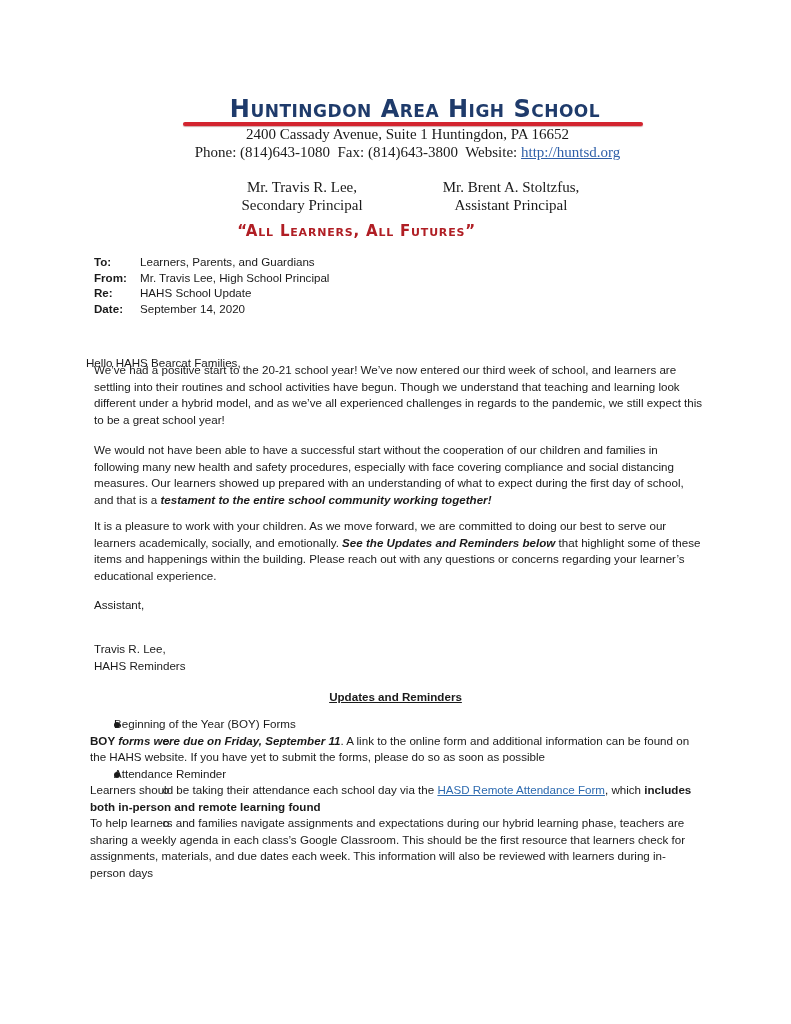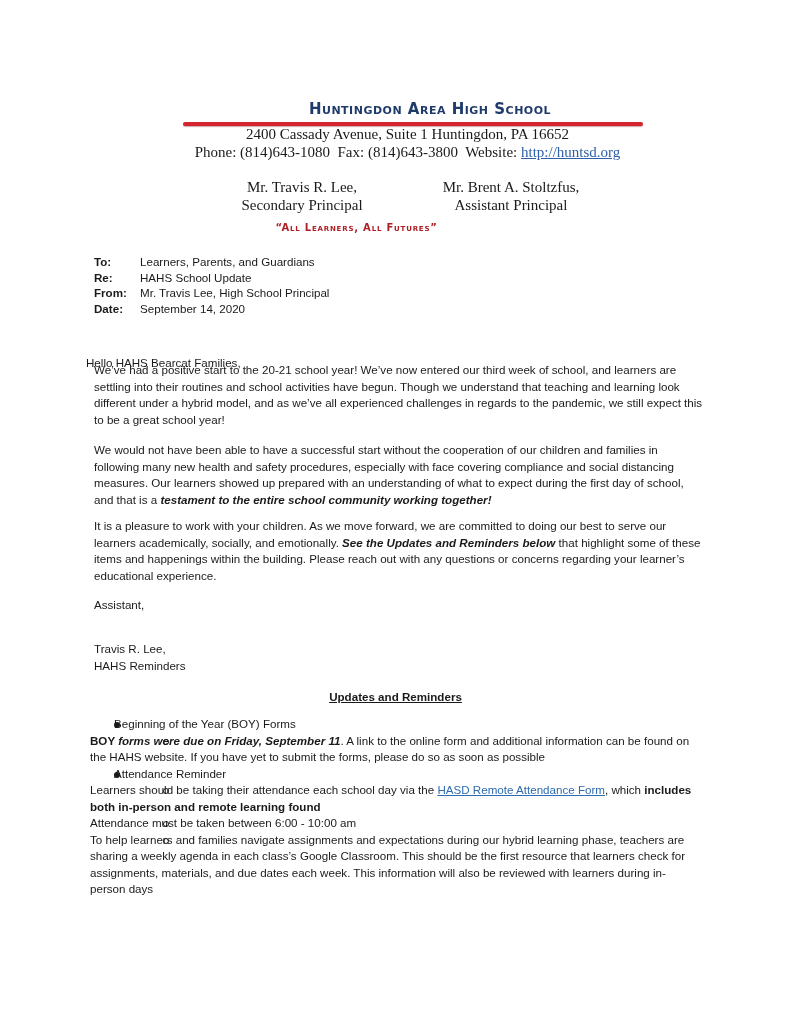--- a/index.html
+++ b/index.html
@@ -24,28 +24,28 @@
     
     .letterhead {
       position: absolute;
       left: 0;
       top: 95px;
       width: 791px;
       text-align: center;
     }
     .school-name {
       position: absolute;
-      left: 200px;
+      left: 185px;
       top: 0;
       width: 460px;
       text-align: center;
       font-family: "DejaVu Sans", sans-serif;
       font-weight: bold;
       color: #1f3b6b;
-      font-size: 15px;
+      font-size: 24px;
       letter-spacing: 0.5px;
       line-height: 28px;
       font-variant: small-caps;
       text-transform: none;
     }
     .red-rule {
       position: absolute;
       left: 183px;
       top: 27px;
       width: 460px;
@@ -98,21 +98,21 @@
     .principal.left { left: 232px; width: 140px; }
     .principal.right { left: 426px; width: 170px; }
     .motto {
       position: absolute;
       top: 222px;
       left: 0;
       width: 713px;
       text-align: center;
       font-family: "DejaVu Sans", sans-serif;
       font-weight: bold;
-      font-size: 10px;
+      font-size: 15px;
       letter-spacing: 0.8px;
       color: #b01e24;
       font-variant: small-caps;
     }
 
     
     .body-text {
       font-family: "Liberation Sans", sans-serif;
       font-size: 11.6px;
       line-height: 16.5px;
@@ -237,26 +237,26 @@
   </div>
 
   <div class="motto">“All Learners, All Futures”</div>
 
   <div class="memo body-text">
     <div class="memo-row">
       <span class="memo-label">To:</span>
       <span class="memo-value">Learners, Parents, and Guardians</span>
     </div>
     <div class="memo-row">
+      <span class="memo-label">From:</span>
+      <span class="memo-value">Mr. Travis Lee, High School Principal</span>
+    </div>
+    <div class="memo-row">
       <span class="memo-label">Re:</span>
       <span class="memo-value">HAHS School Update</span>
-    </div>
-    <div class="memo-row">
-      <span class="memo-label">From:</span>
-      <span class="memo-value">Mr. Travis Lee, High School Principal</span>
     </div>
     <div class="memo-row">
       <span class="memo-label">Date:</span>
       <span class="memo-value">September 14, 2020</span>
     </div>
   </div>
 
   <div class="greeting body-text">Hello HAHS Bearcat Families,</div>
 
   <p class="para p1 body-text">We’ve had a positive start to the 20-21 school year!  We’ve now entered our third week of school, and learners are settling into their routines and school activities have begun.  Though we understand that teaching and learning look different under a hybrid model, and as we’ve all experienced challenges in regards to the pandemic, we still expect this to be a great school year!</p>
@@ -286,24 +286,20 @@
     </div>
 
     <div class="bullet-item">
       <span class="dot"></span>
       <span>Attendance Reminder</span>
     </div>
     <div class="sub-item">
       <span class="circle"></span>
       <span>Learners should be taking their attendance each school day via the </span><a class="link">HASD Remote Attendance Form</a><span>, which </span><span class="b">includes both in-person and remote learning found</span>
     </div>
-    <div class="sub-item">
-      <span class="circle"></span>
-      <span>Attendance must be taken between 6:00 - 10:00 am</span>
-    </div>
 
     <div class="sub-item">
       <span class="circle"></span>
       <span>To help learners and families navigate assignments and expectations during our hybrid learning phase, teachers are sharing a weekly agenda in each class’s Google Classroom.  This should be the first resource that learners check for assignments, materials, and due dates each week.  This information will also be reviewed with learners during in-person days</span>
     </div>
 
   </div>
 </div>
 
 </body></html>

